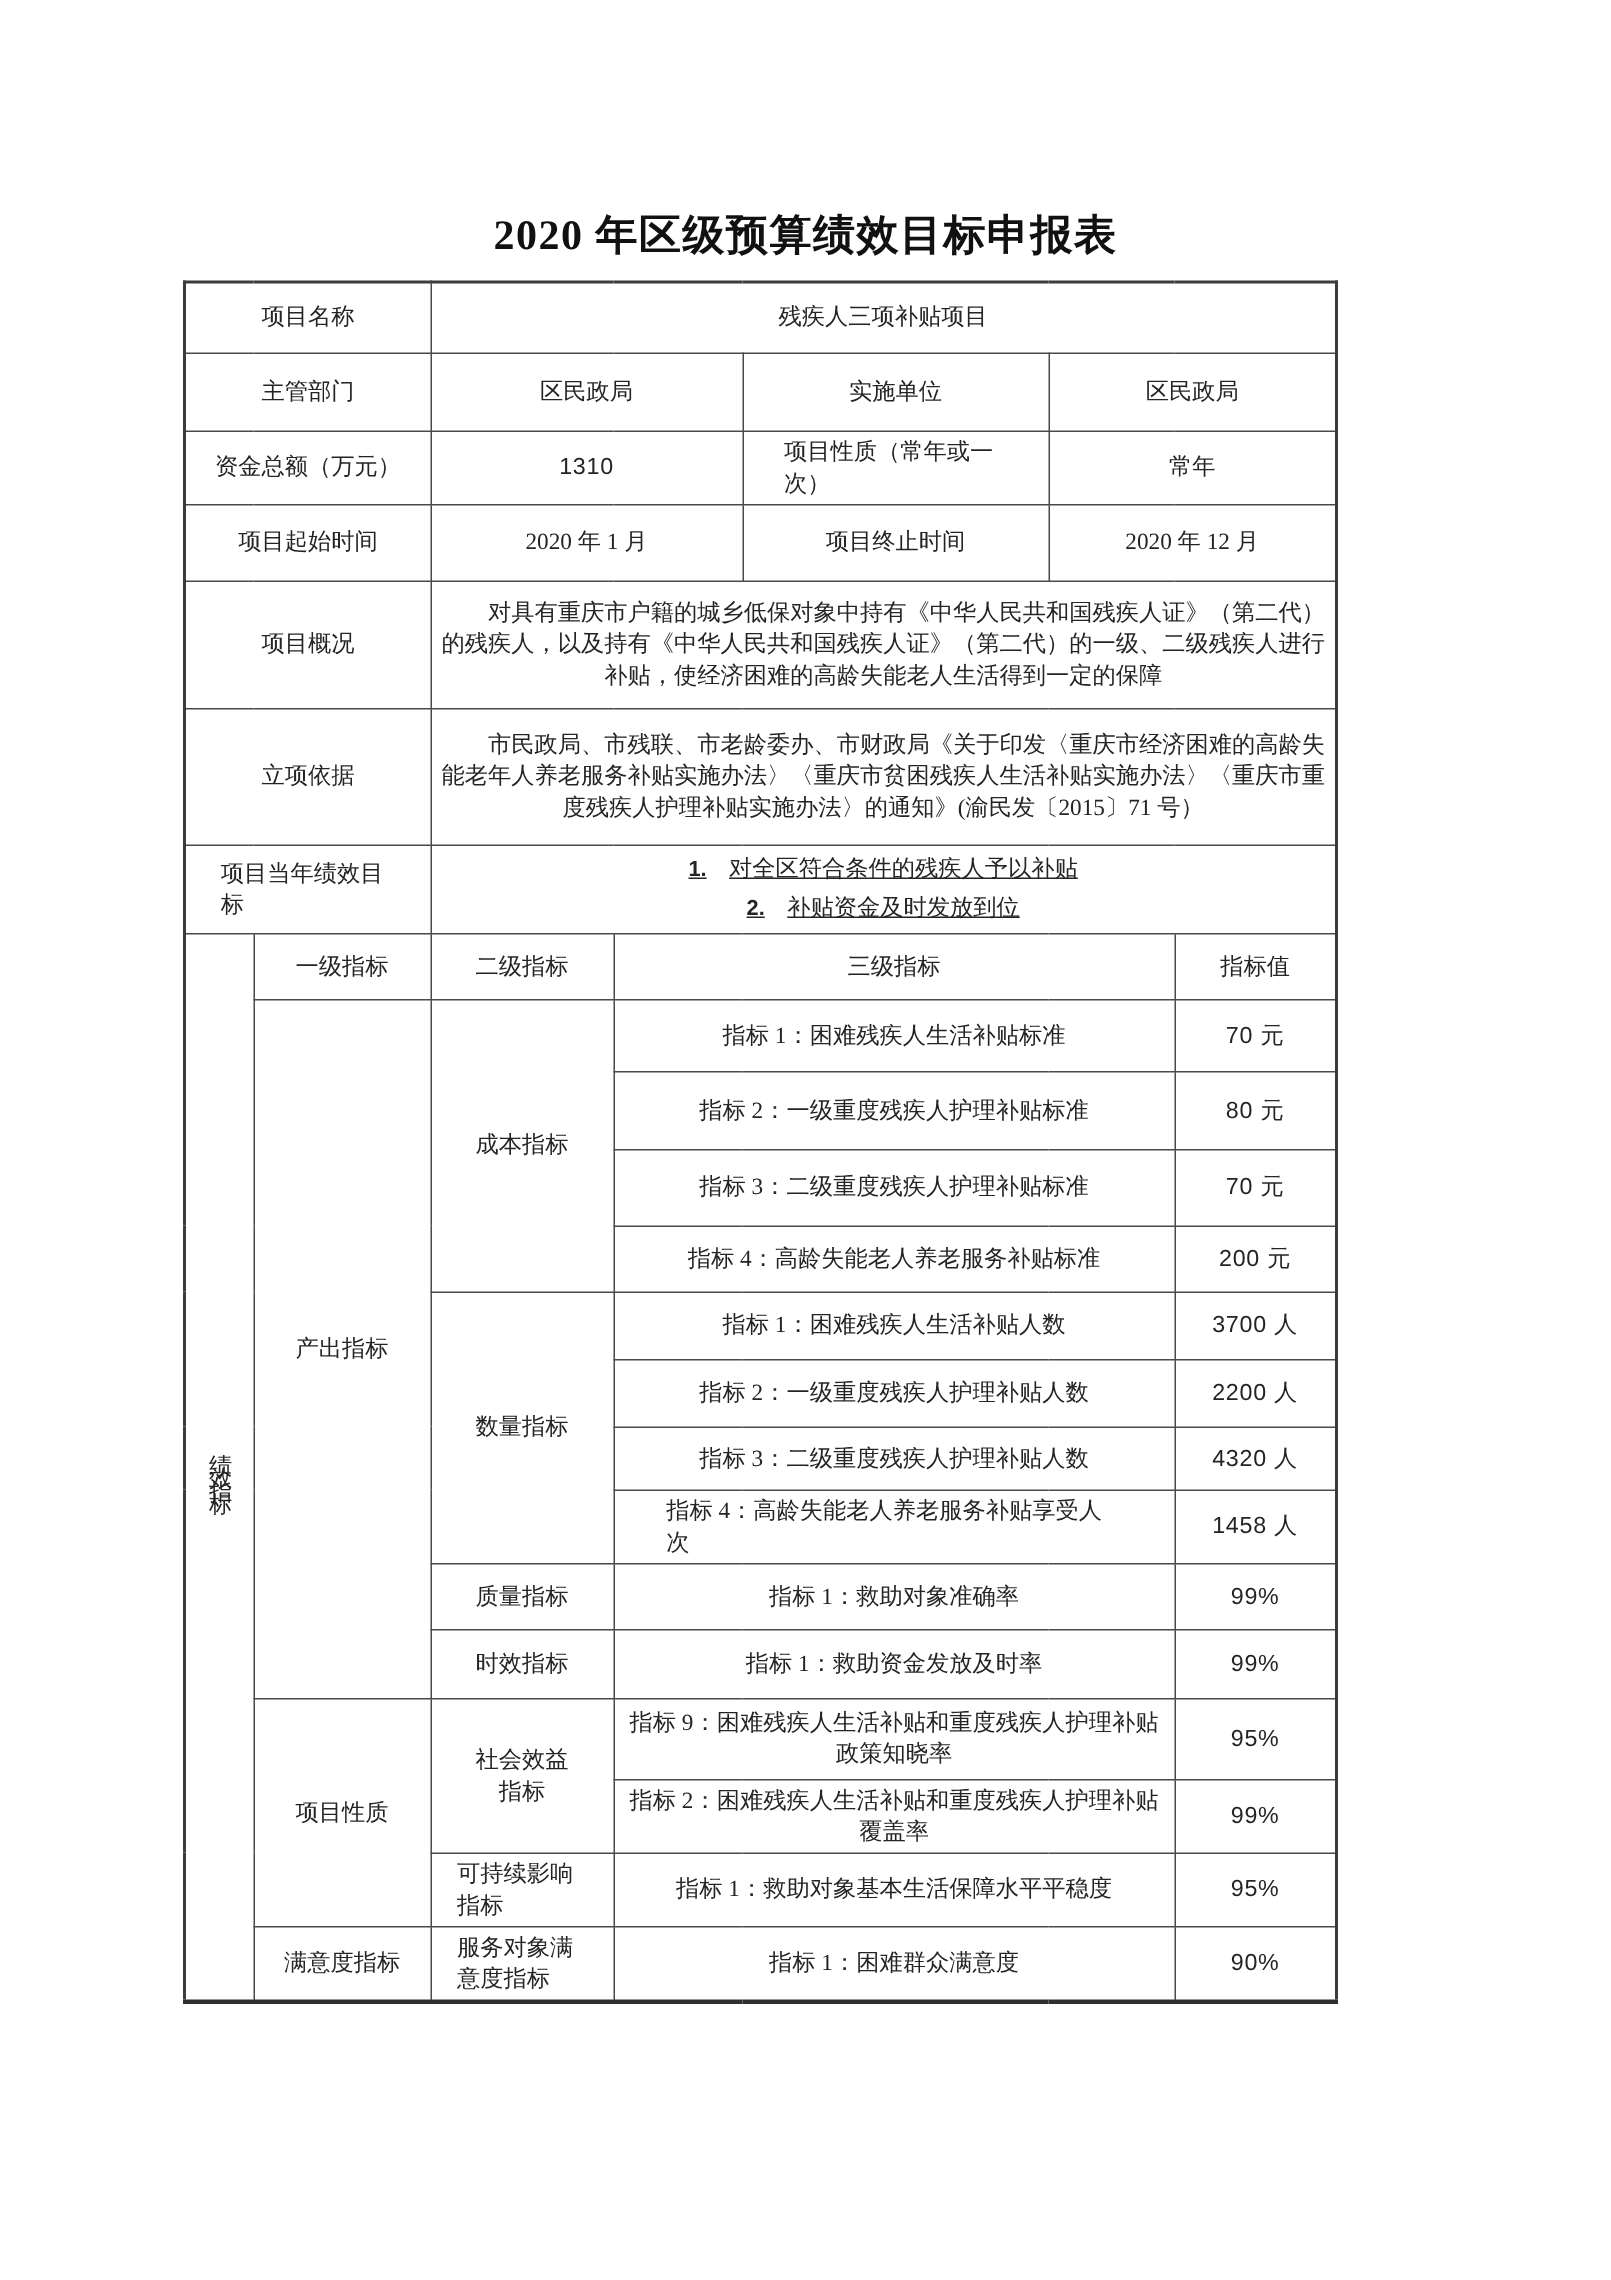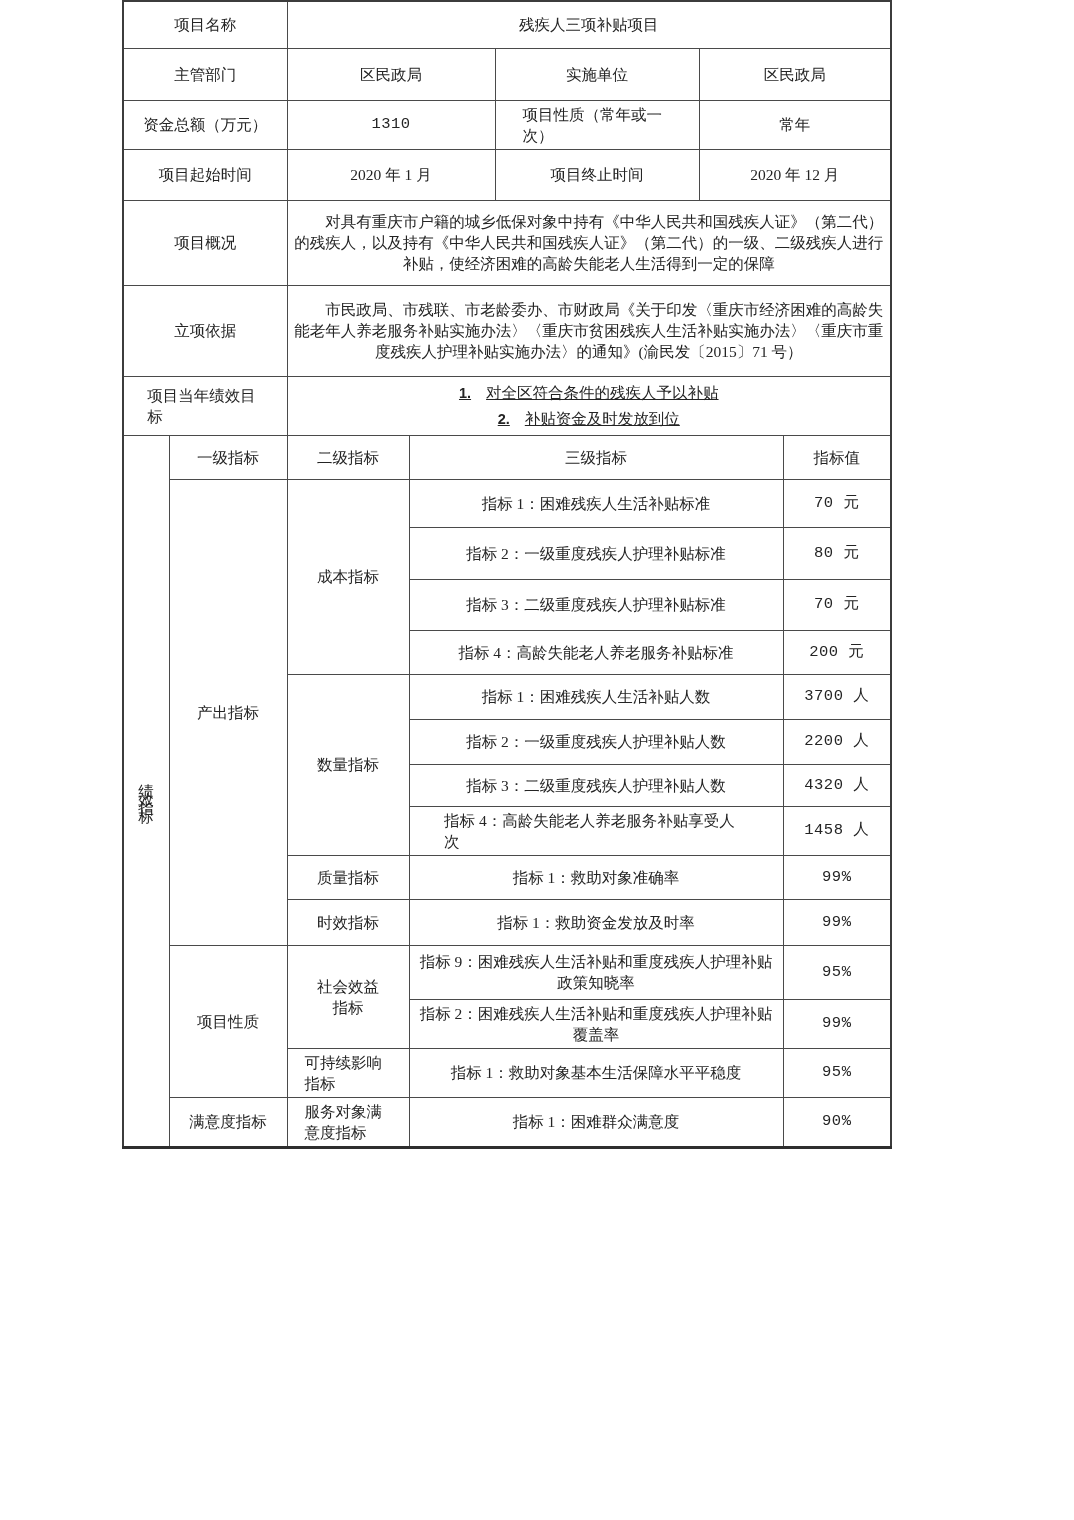--- a/index.html
+++ b/index.html
@@ -56,21 +56,21 @@
     font-family: "Liberation Sans", sans-serif;
     font-weight: 700;
     font-size: 14.5px;
     margin-right: 15px;
   }
   td.l3 {
     text-align: left;
     padding: 3px 6px 3px 11px;
   }
   td.val {
-    font-family: Liberation Mono, monospace;
+    font-family: Liberation Sans, sans-serif;
     font-size: 15px;
     letter-spacing: 0.5px;
     margin-top: 18px;
   }
   .v-text {
     writing-mode: vertical-lr;
     text-orientation: upright;
     letter-spacing: 0.55em;
     display: inline-block;
     line-height: 1;
@@ -79,20 +79,21 @@
   .wrap9  { display: inline-block; max-width: 9.6em;  text-align: left; }
   .wrap4  { display: inline-block; max-width: 4.6em;  text-align: center; }
   .wrap5  { display: inline-block; max-width: 5.6em;  text-align: left; }
   .wrap19 { display: inline-block; max-width: 19.6em; text-align: left; }
 </style>
 </head>
 <body>
 
 <div class="page">
 
+  <div class="doc-title">2020 年区级预算绩效目标申报表</div>
 
   <table class="form">
     <colgroup>
       <col style="width:46px">
         <col style="width:118px">
         <col style="width:122px">
       <col style="width:86px">
         <col style="width:204px">
         <col style="width:84px">
         <col style="width:108px">

